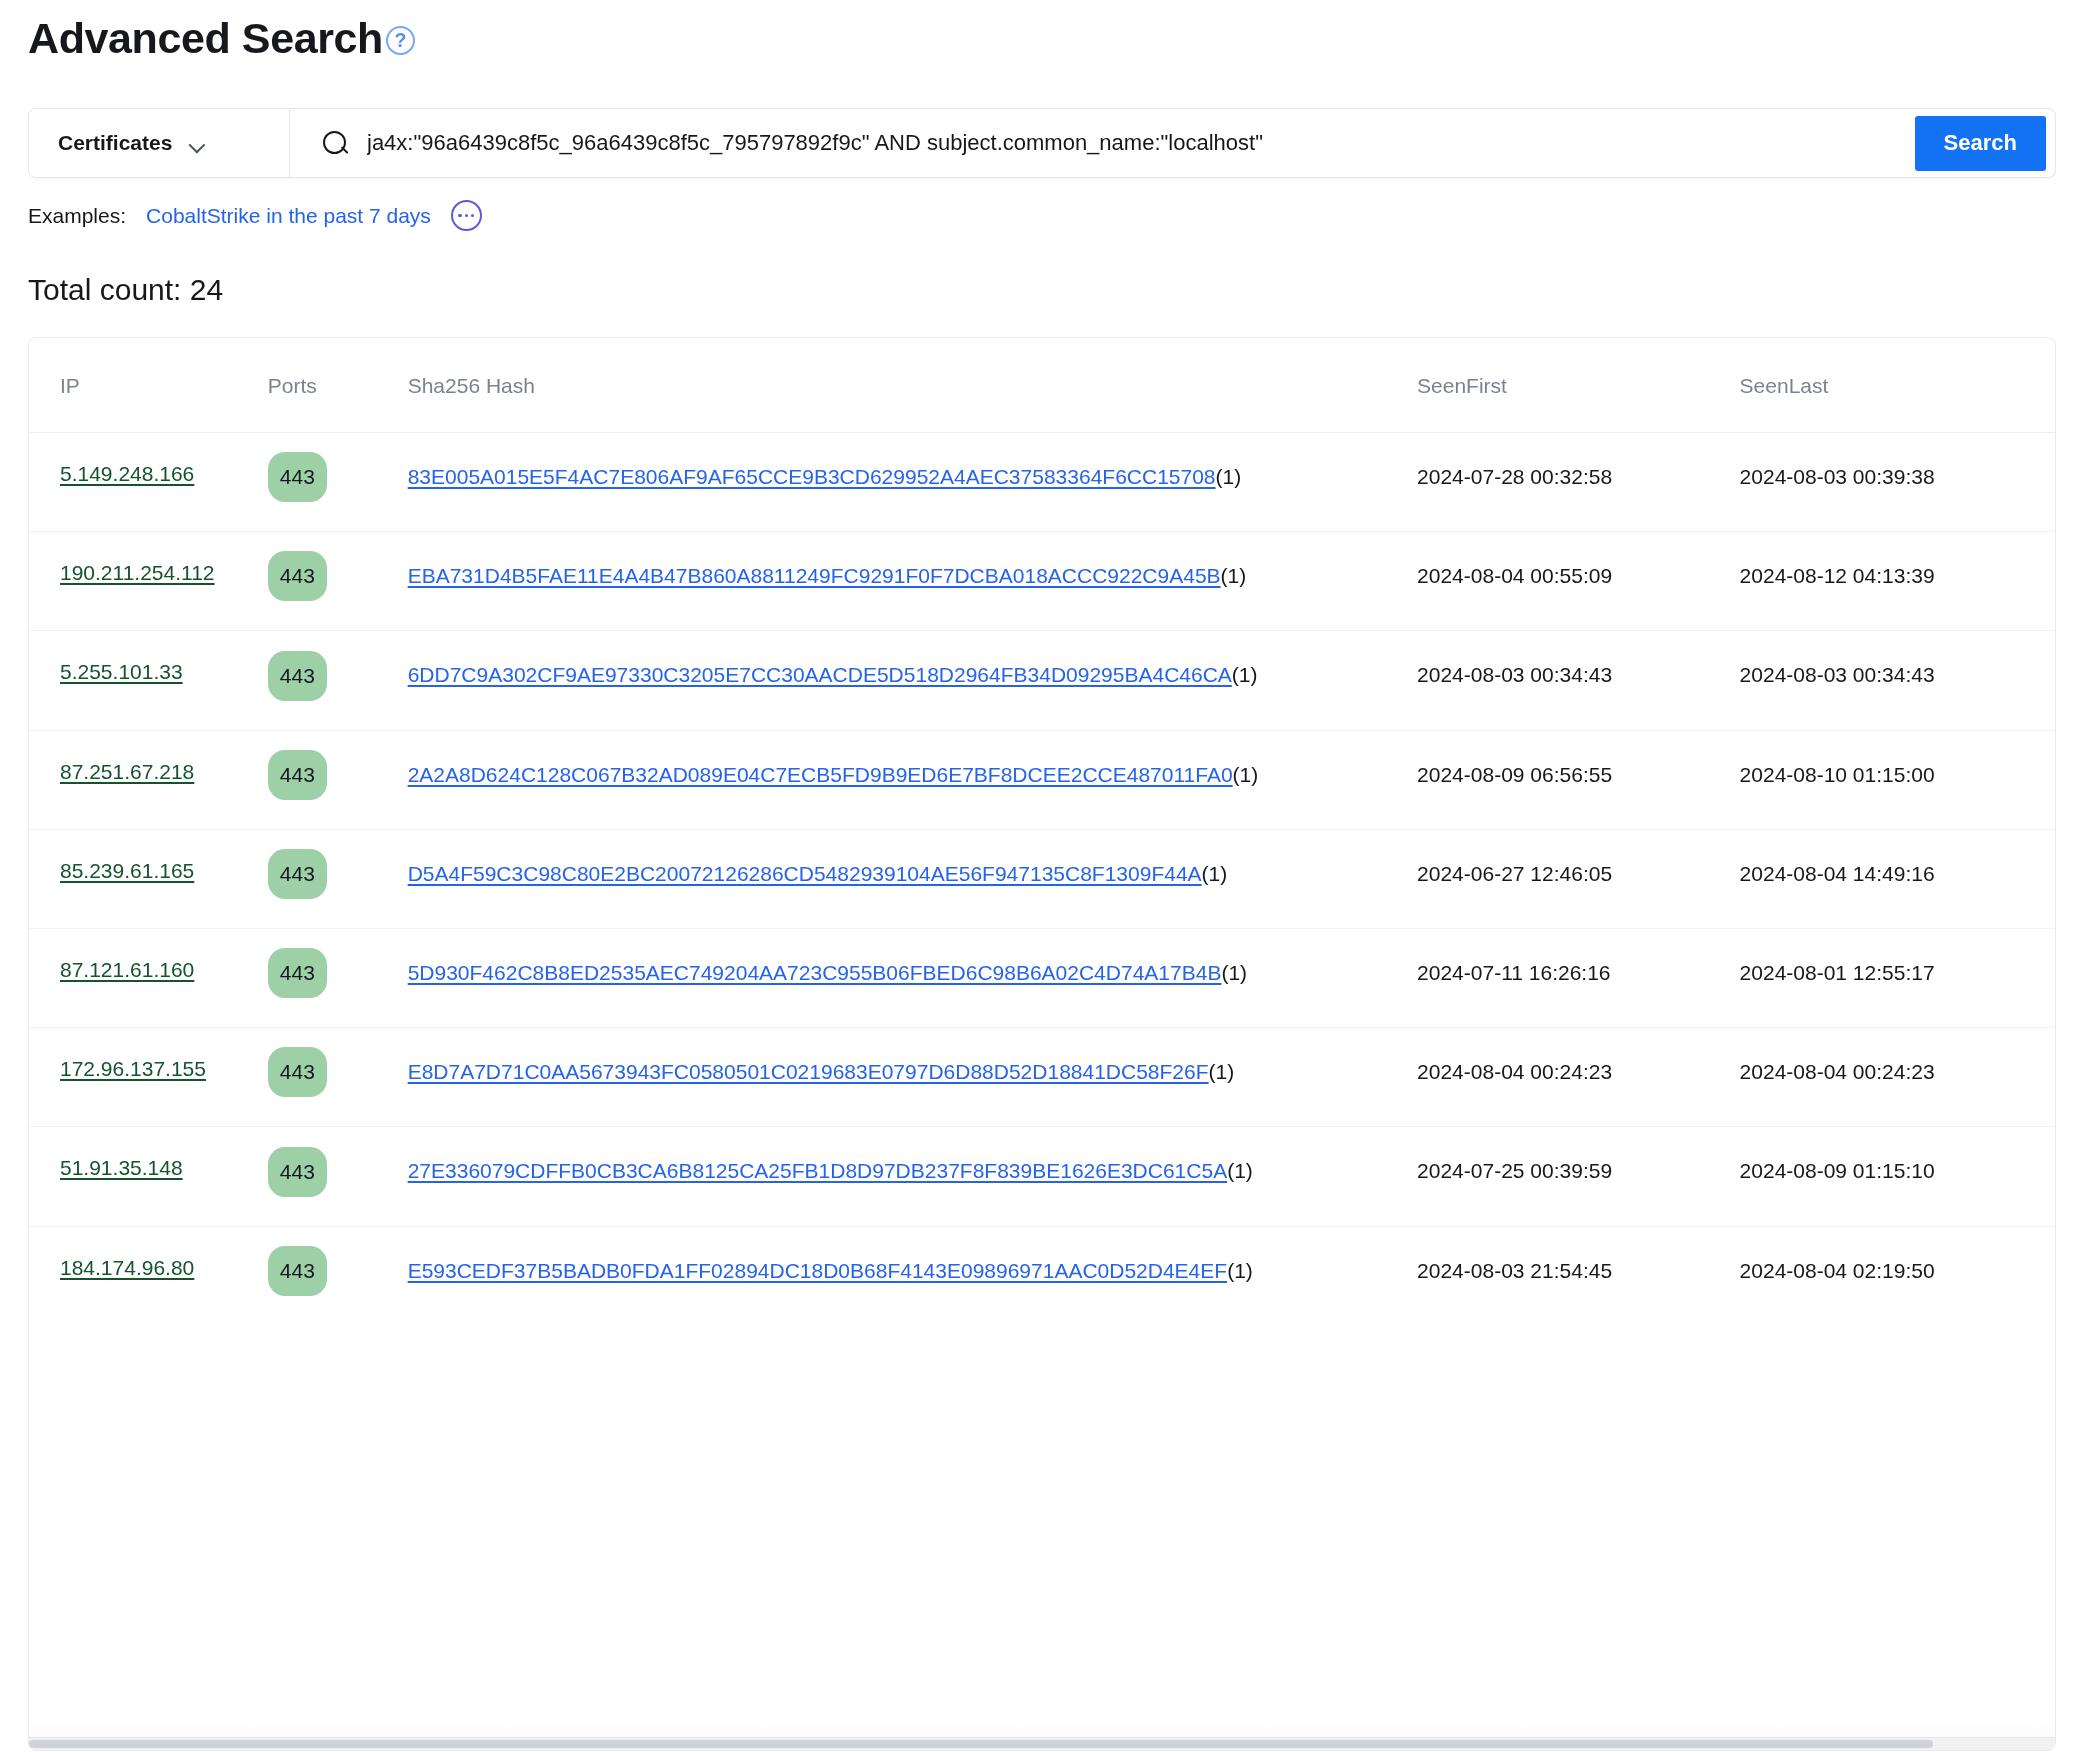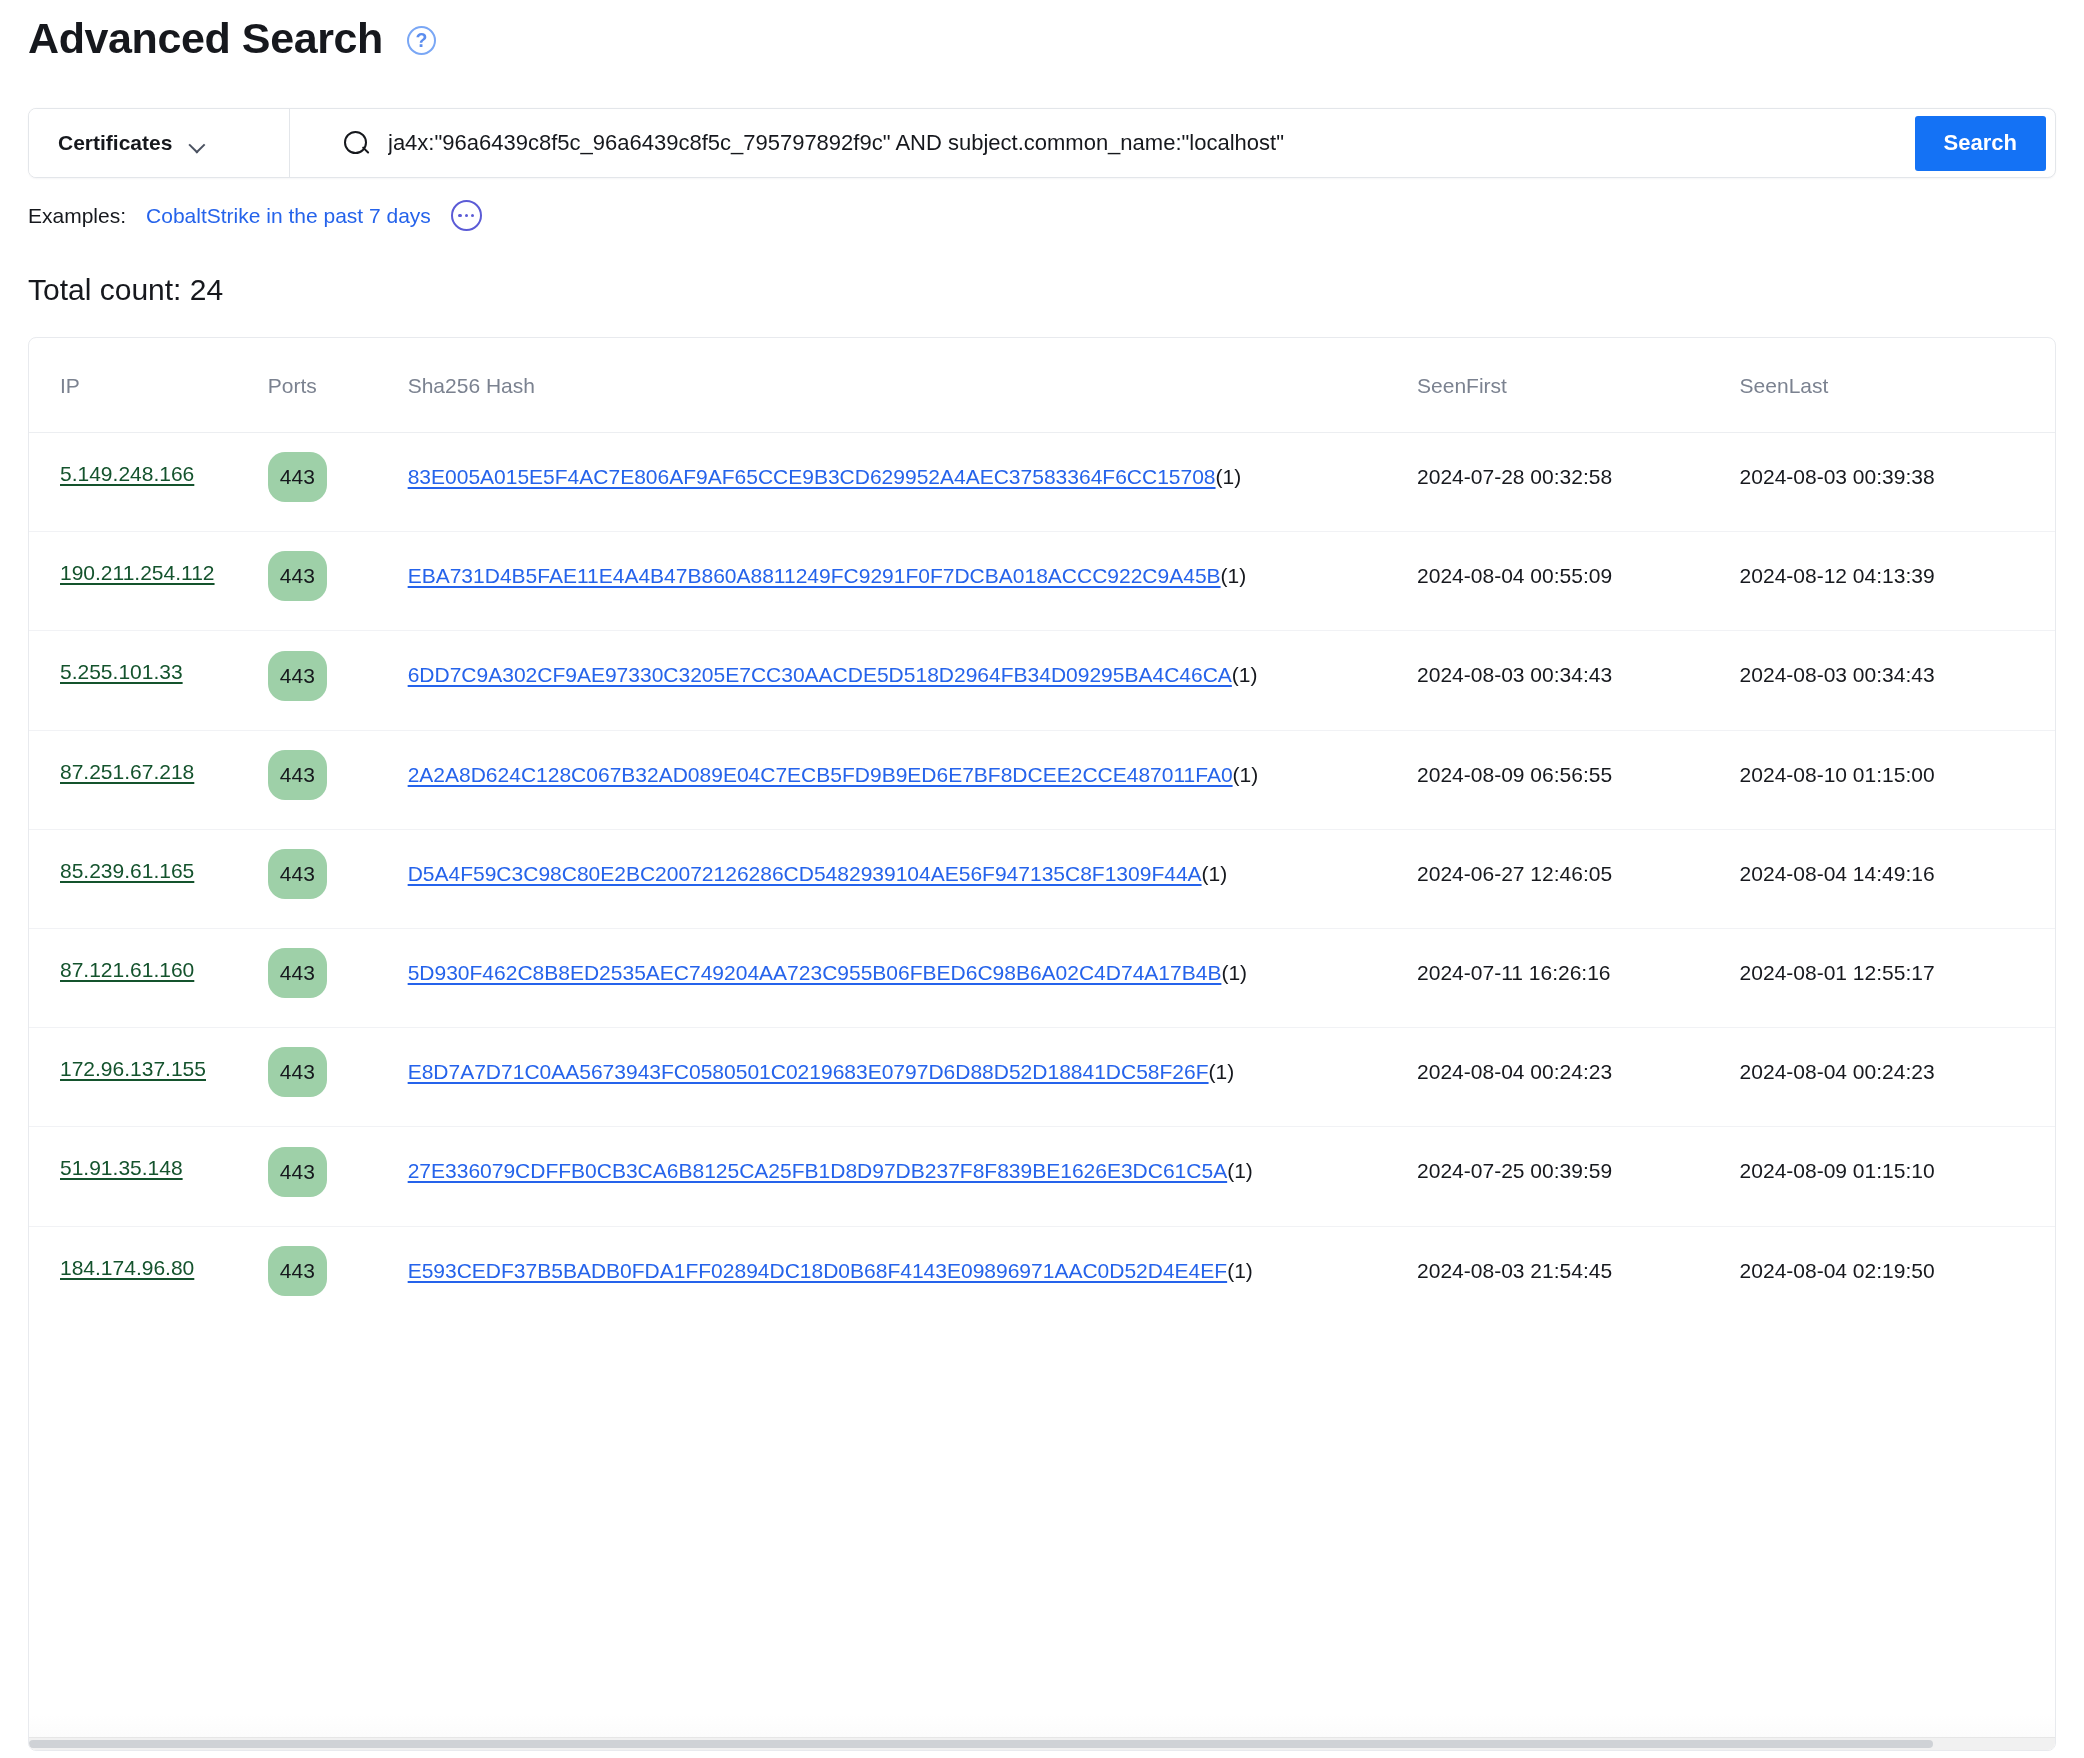--- a/index.html
+++ b/index.html
@@ -17,21 +17,21 @@
     width: 2084px;
     height: 1759px;
     background: #ffffff;
     padding: 0 28px;
   }
 
   
   .page-header {
     display: flex;
     align-items: center;
-    gap: 24px;
+    gap: 3px;
     padding-top: 6.5px;
     height: 70px;
   }
   .page-title {
     font-size: 43px;
     font-weight: 700;
     color: #16181d;
     letter-spacing: -0.4px;
     line-height: 1;
   }
@@ -53,21 +53,20 @@
   .search-wrap {
     margin-top: 38px;
     display: flex;
     align-items: stretch;
     height: 70px;
     background: #ffffff;
     border: 1.2px solid #e3e6ea;
     border-radius: 8.1px;
     box-shadow: 0 0.8px 1.6px rgba(16,24,40,0.04);
     overflow: hidden;
-    gap: 21px;
   }
   .scope-select {
     display: flex;
     align-items: center;
     gap: 18px;
     padding: 0 28px 0 29px;
     border-right: 1.2px solid #e3e6ea;
     cursor: pointer;
     background: #fff;
     min-width: 261px;

